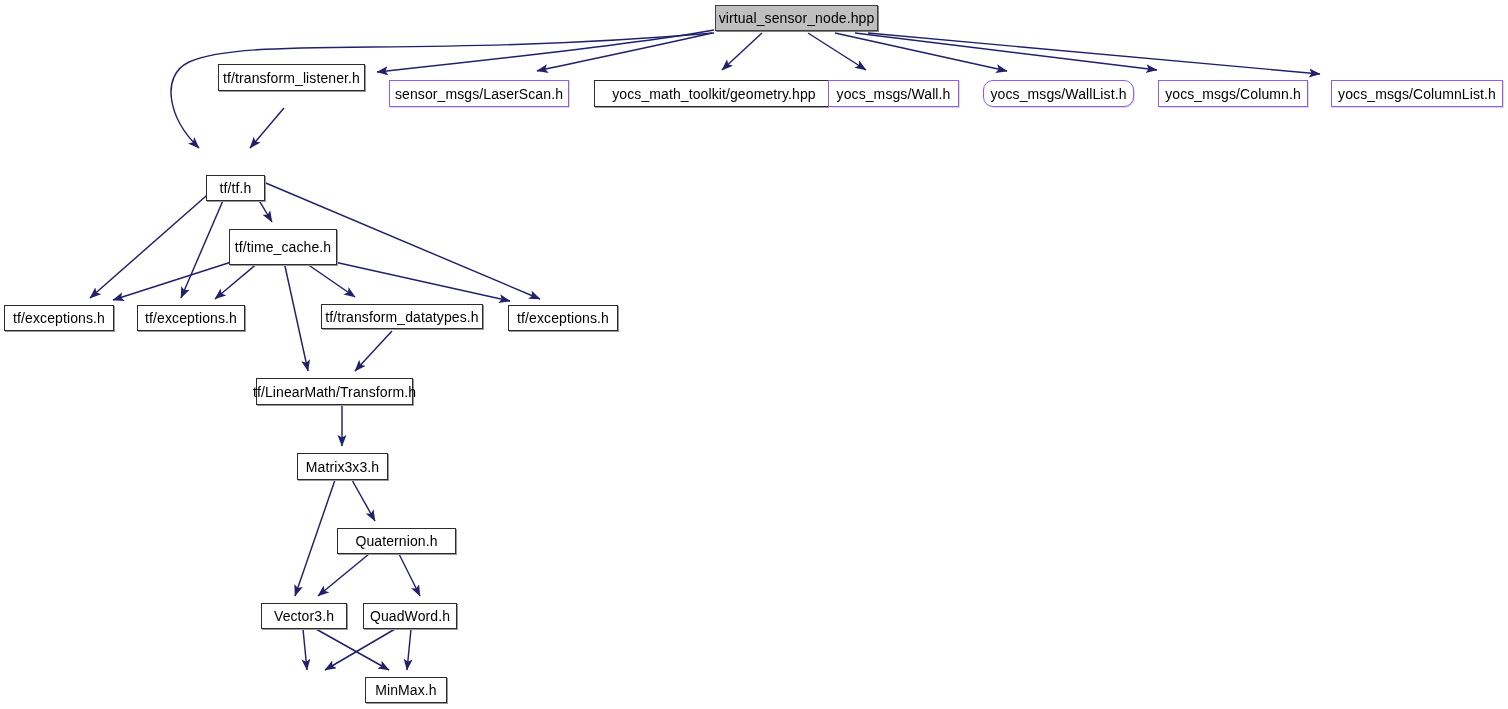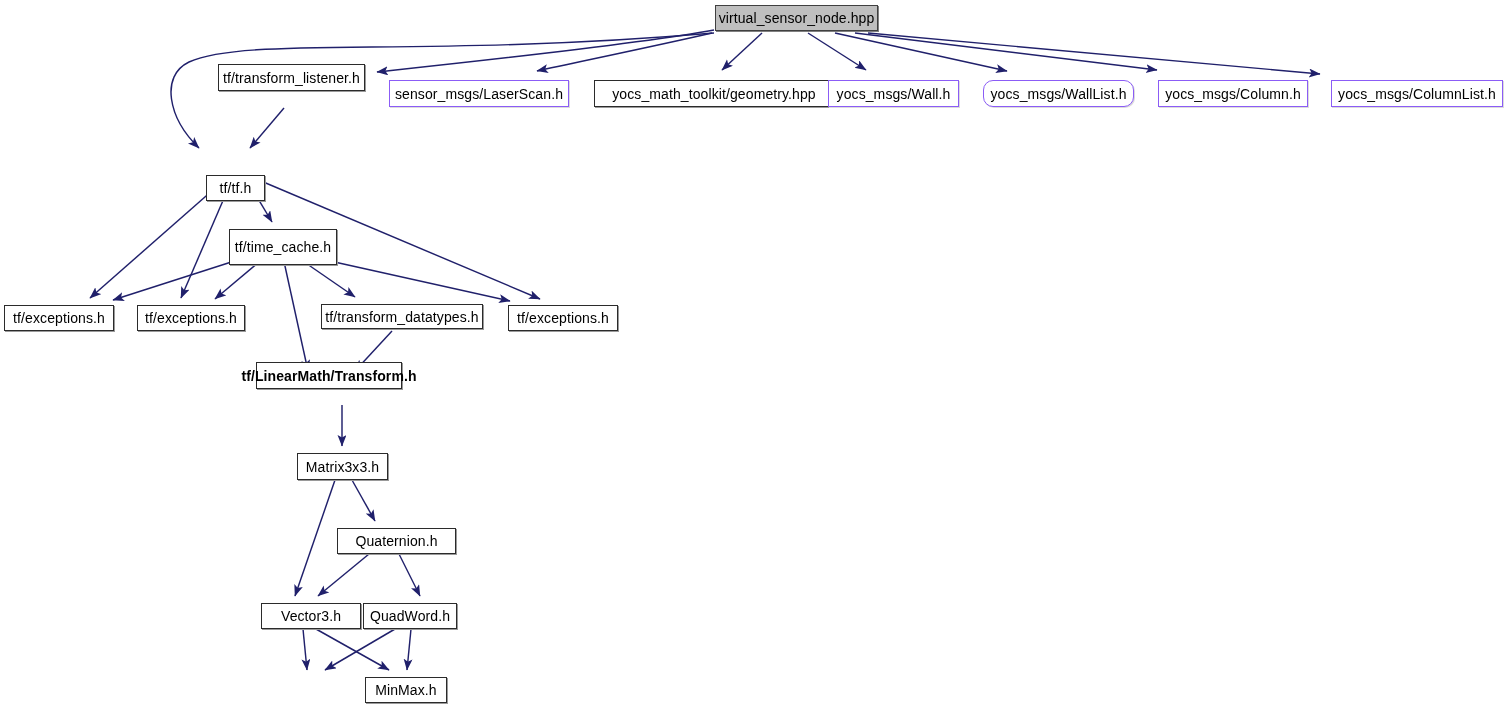--- a/index.html
+++ b/index.html
@@ -175,33 +175,33 @@
   </div>
 
   <div class="node solid" style="left:321px;top:304px;width:162px;height:25px;">
     <span class="node-label">tf/transform_datatypes.h</span>
   </div>
 
   <div class="node solid" style="left:508px;top:305px;width:110px;height:26px;">
     <span class="node-label">tf/exceptions.h</span>
   </div>
 
-  <div class="node solid" style="left:256px;top:362px;width:146px;height:27px;font-weight:bold;">
+  <div class="node solid" style="left:256px;top:378px;width:157px;height:27px;">
     <span class="node-label">tf/LinearMath/Transform.h</span>
   </div>
 
   <div class="node solid" style="left:297px;top:453px;width:91px;height:27px;">
     <span class="node-label">Matrix3x3.h</span>
   </div>
 
   <div class="node solid" style="left:337px;top:528px;width:119px;height:26px;">
     <span class="node-label">Quaternion.h</span>
   </div>
 
-  <div class="node solid" style="left:261px;top:603px;width:100px;height:26px;align-items:center;">
+  <div class="node solid" style="left:261px;top:603px;width:86px;height:26px;align-items:center;">
     <span class="node-label">Vector3.h</span>
   </div>
 
   <div class="node solid" style="left:363px;top:603px;width:94px;height:26px;">
     <span class="node-label">QuadWord.h</span>
   </div>
 
   <div class="node solid" style="left:266px;top:677px;width:78px;height:26px;margin-top:44px;">
     <span class="node-label">Scalar.h</span>
   </div>

